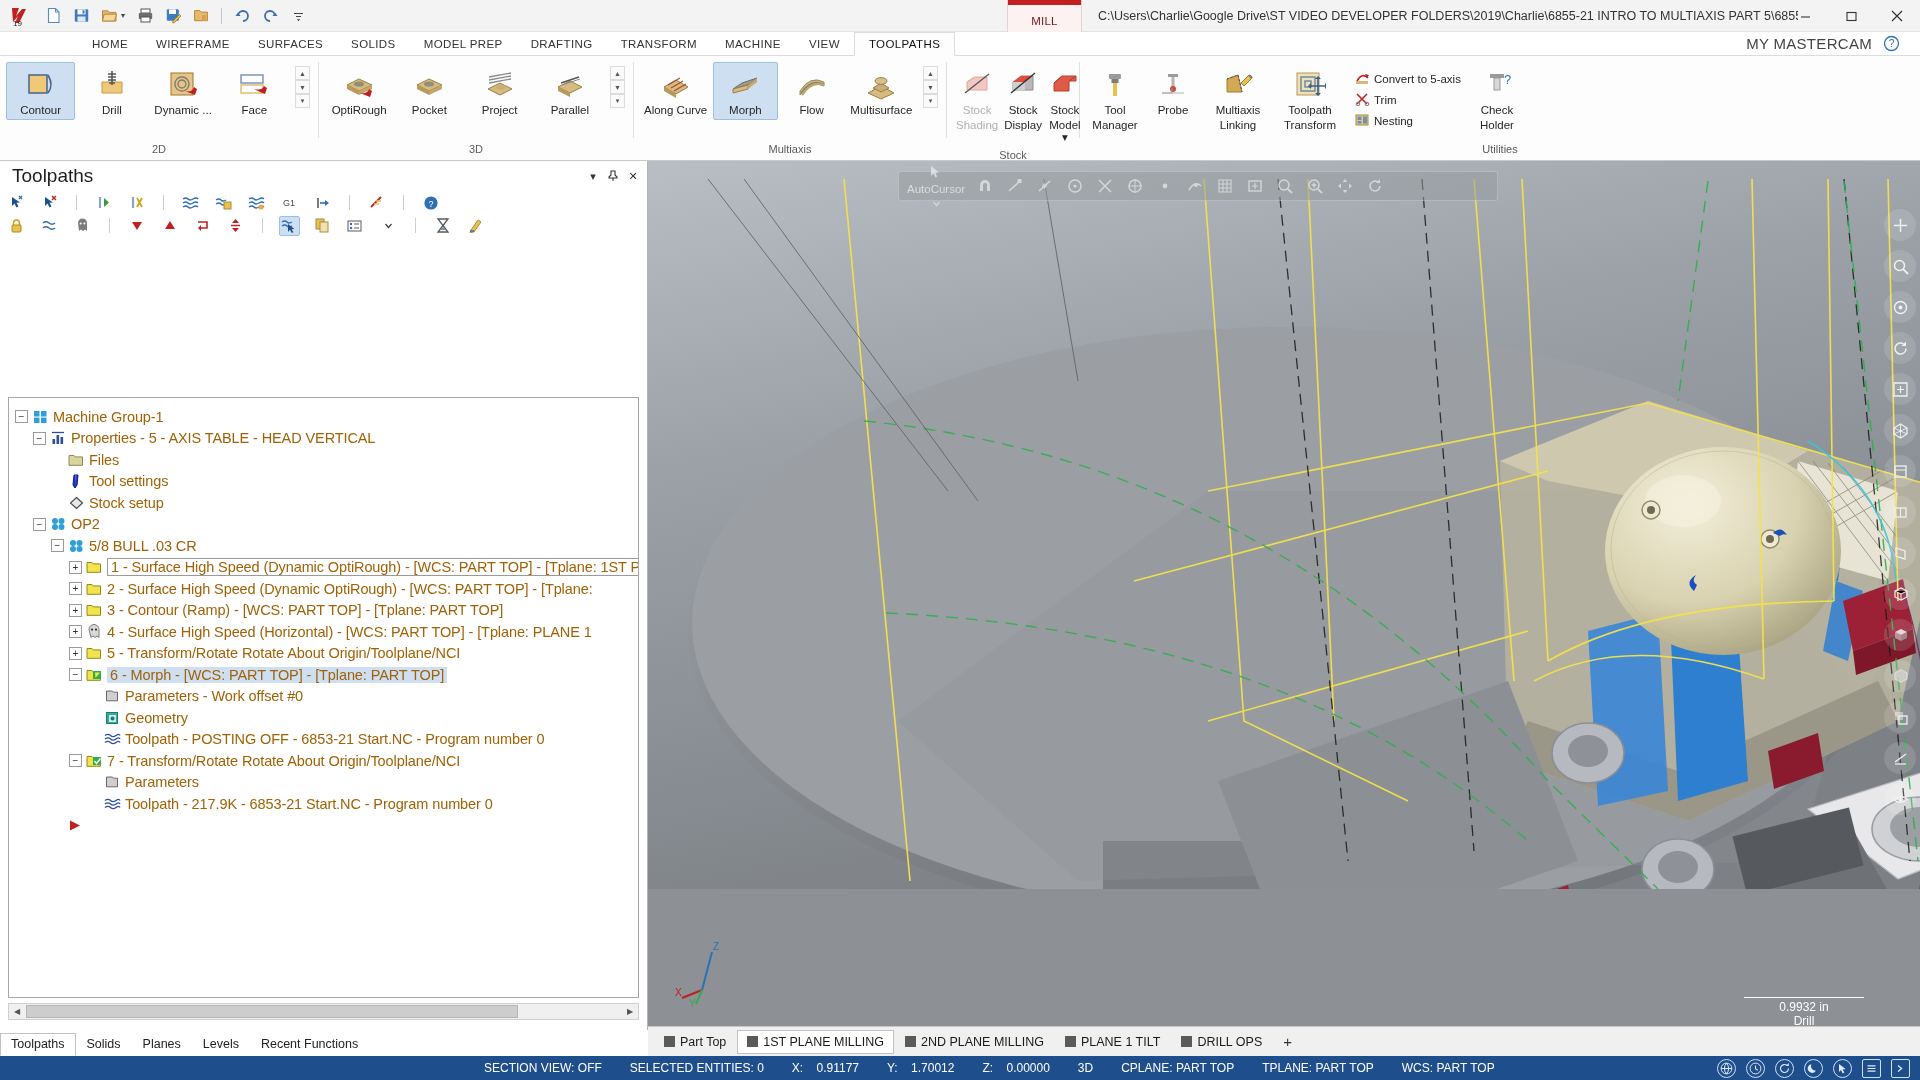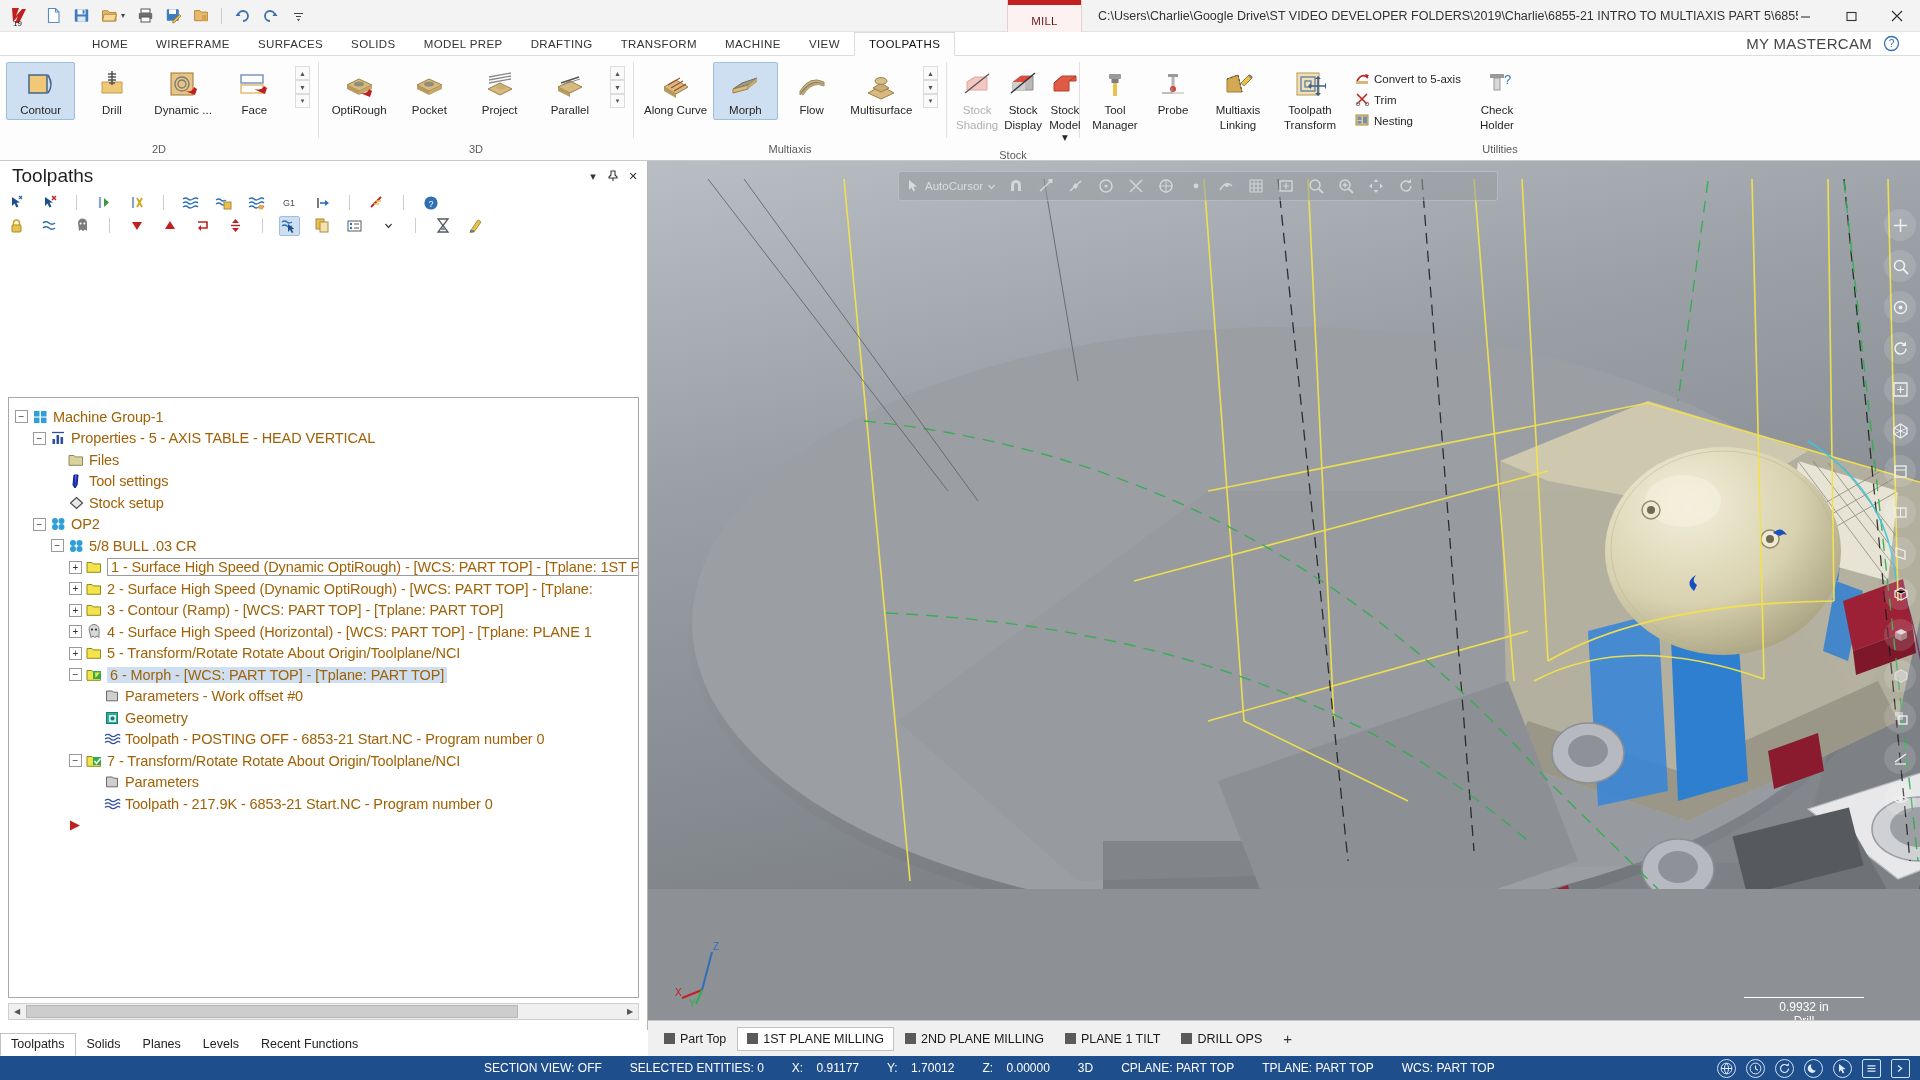--- a/index.html
+++ b/index.html
@@ -137,33 +137,33 @@
   .btab.active { background:#fff; border:1px solid #c2c2c2; border-bottom-color:#fff; }
 
   
   .viewport { flex:1; position:relative; overflow:hidden; background:#8d9196; }
 
   .vp-toolbar { position:absolute; left:250px; top:10px; height:30px; width:600px;
                 background:rgba(150,154,158,.55); border:1px solid rgba(255,255,255,.25);
                 border-radius:3px; display:flex; align-items:center; padding:0 8px; gap:10px; }
   .vp-tb-ico { width:20px; height:18px; display:flex; align-items:center; justify-content:center;
                opacity:.75; }
-  .vp-autocursor { font-size:11.5px; color:#e8e8e8; opacity:.8; display:flex; align-items:center; gap:4px;}
+  .vp-autocursor { font-size:11.5px; color:#e8e8e8; opacity:.8; display:flex; align-items:center; gap:4px;flex-direction:column;}
 
   .vp-right { position:absolute; right:4px; top:48px; display:flex; flex-direction:column; gap:9px; }
   .vp-rbtn { width:32px; height:32px; border-radius:50%; background:rgba(255,255,255,.13);
              display:flex; align-items:center; justify-content:center; color:#f0f0f0; }
 
   .axis-gizmo { position:absolute; left:24px; bottom:48px; width:70px; height:70px; }
   .scalebar { position:absolute; right:56px; bottom:28px; text-align:center; color:#fff;
               font-size:12px; line-height:14px; }
   .scalebar .bar { height:1px; background:#fff; margin-bottom:2px; width:120px;}
 
   
-  .viewtabs { position:absolute; left:648px; right:0; bottom:0; height:36px;
+  .viewtabs { position:absolute; left:648px; right:0; bottom:0; height:30px;
               background:#f0f0f0; border-top:1px solid #c8c8c8; display:flex; align-items:center;
               padding-left:6px; gap:1px; }
   .vtab { display:flex; align-items:center; gap:5px; padding:4px 9px; font-size:12.5px; color:#1a1a1a;
           border:1px solid transparent; }
   .vtab.active { background:#fff; border:1px solid #c2c2c2; }
   .vtab .sq { width:11px; height:11px; background:#5a5a5a; }
   .vtab-plus { padding:2px 10px; font-size:15px; color:#333; }
 
   
   .statusbar { height:24px; background:#1f4e8c; display:flex; align-items:center;

